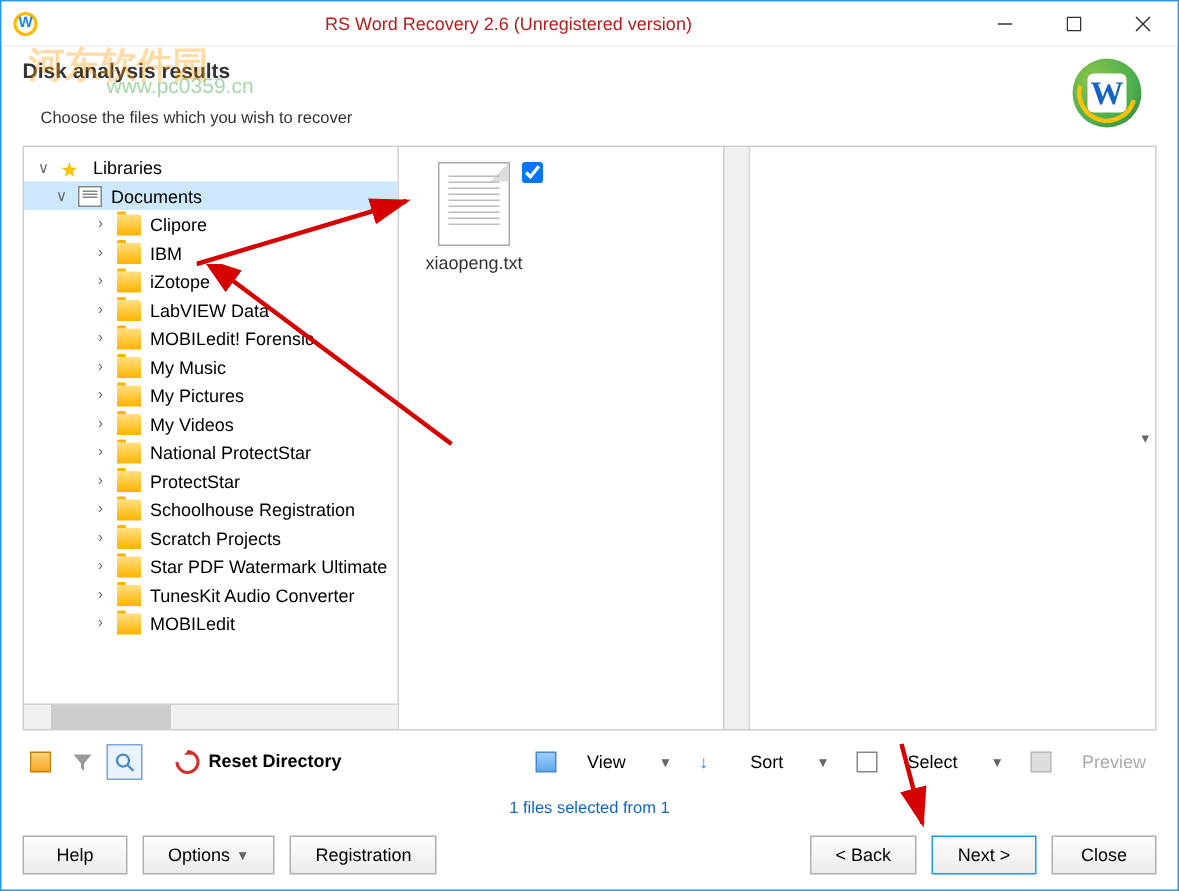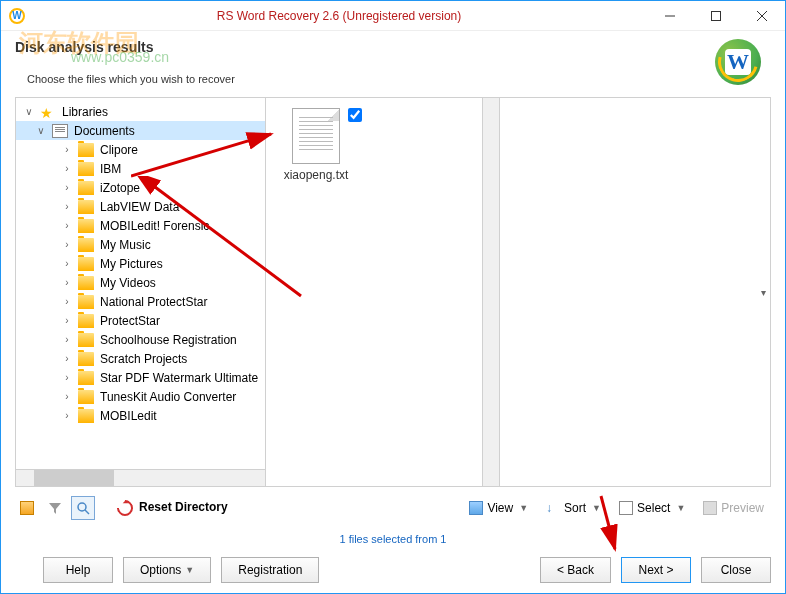--- a/index.html
+++ b/index.html
@@ -61,34 +61,34 @@
 
 
 .toolbar { display: flex; align-items: center; padding: 8px 14px; gap: 4px; }
 .tb-btn { width: 24px; height: 24px; border: 1px solid transparent; display: flex; align-items: center; justify-content: center; cursor: pointer; }
 .tb-filter { color: #888; }
 .tb-search { border: 1px solid #7aa7d8; background: #eaf3fb; }
 .reset-btn { display: flex; align-items: flex-start; margin-left: 18px; cursor: pointer; font-weight: bold; gap: 6px; }
 .reset-btn .ricon { width: 16px; height: 16px; border-radius: 50%; border: 2px solid #d32f2f; border-left-color: transparent; transform: rotate(45deg); position: relative; }
 .reset-btn .ricon::after { content: ""; position: absolute; top: -3px; left: -2px; border: 3px solid transparent; border-right-color: #d32f2f; transform: rotate(45deg); }
 .toolbar .spacer { flex: 1; }
-.tb-group { display: flex; align-items: center; gap: 4px; padding: 0 6px; cursor: pointer; border: 1px solid transparent; height: 26px; }
+.tb-group { display: flex; align-items: center; gap: 20px; padding: 0 6px; cursor: pointer; border: 1px solid transparent; height: 26px; }
 .tb-group .gicon { width: 14px; height: 14px; }
 .view-icon { background: linear-gradient(#9ccfff, #5fa8e8); border: 1px solid #4a89c7; }
 .sort-icon::before { content: "↓"; color: #4a89c7; font-weight: bold; }
 .select-icon { border: 1px solid #888; background: #fff; }
 .preview-icon { background: #ddd; border: 1px solid #bbb; }
 .tb-group .dd { color: #666; font-size: 9px; margin-left: 2px; }
 .tb-preview { color: #aaa; }
 
 
 .status-line { text-align: center; padding: 4px 20px; color: #1565C0; font-size: 11px; }
 
 
-.bottom-bar { display: flex; padding: 8px 14px; gap: 10px; align-items: flex-end; margin-left: 28px; }
+.bottom-bar { display: flex; padding: 8px 14px; gap: 10px; align-items: flex-end; }
 .btn { height: 26px; padding: 0 16px; background: linear-gradient(#fdfdfd, #ececec); border: 1px solid #b0b0b0; cursor: pointer; display: flex; align-items: center; justify-content: center; min-width: 70px; }
 .btn.primary { border: 1px solid #2196F3; }
 .btn .dd { margin-left: 4px; font-size: 9px; color: #666; }
 .bottom-bar .spacer { flex: 1; }
 </style>
 </head>
 <body>
 
 <div class="titlebar">
   <div class="app-icon">W</div>

